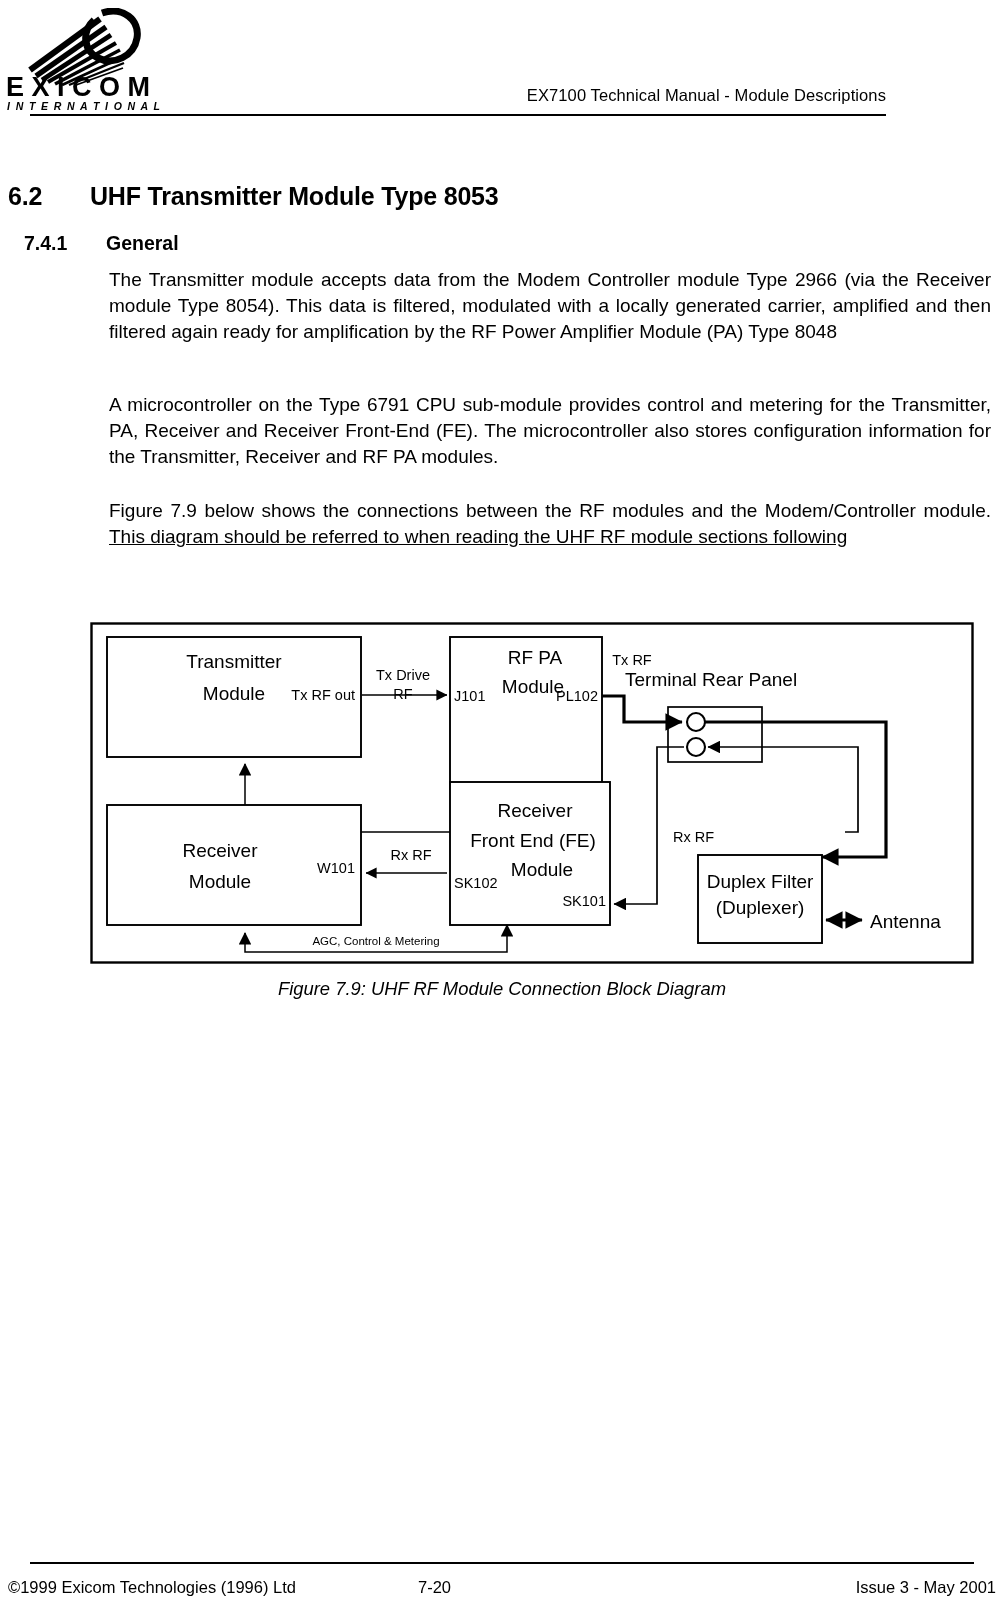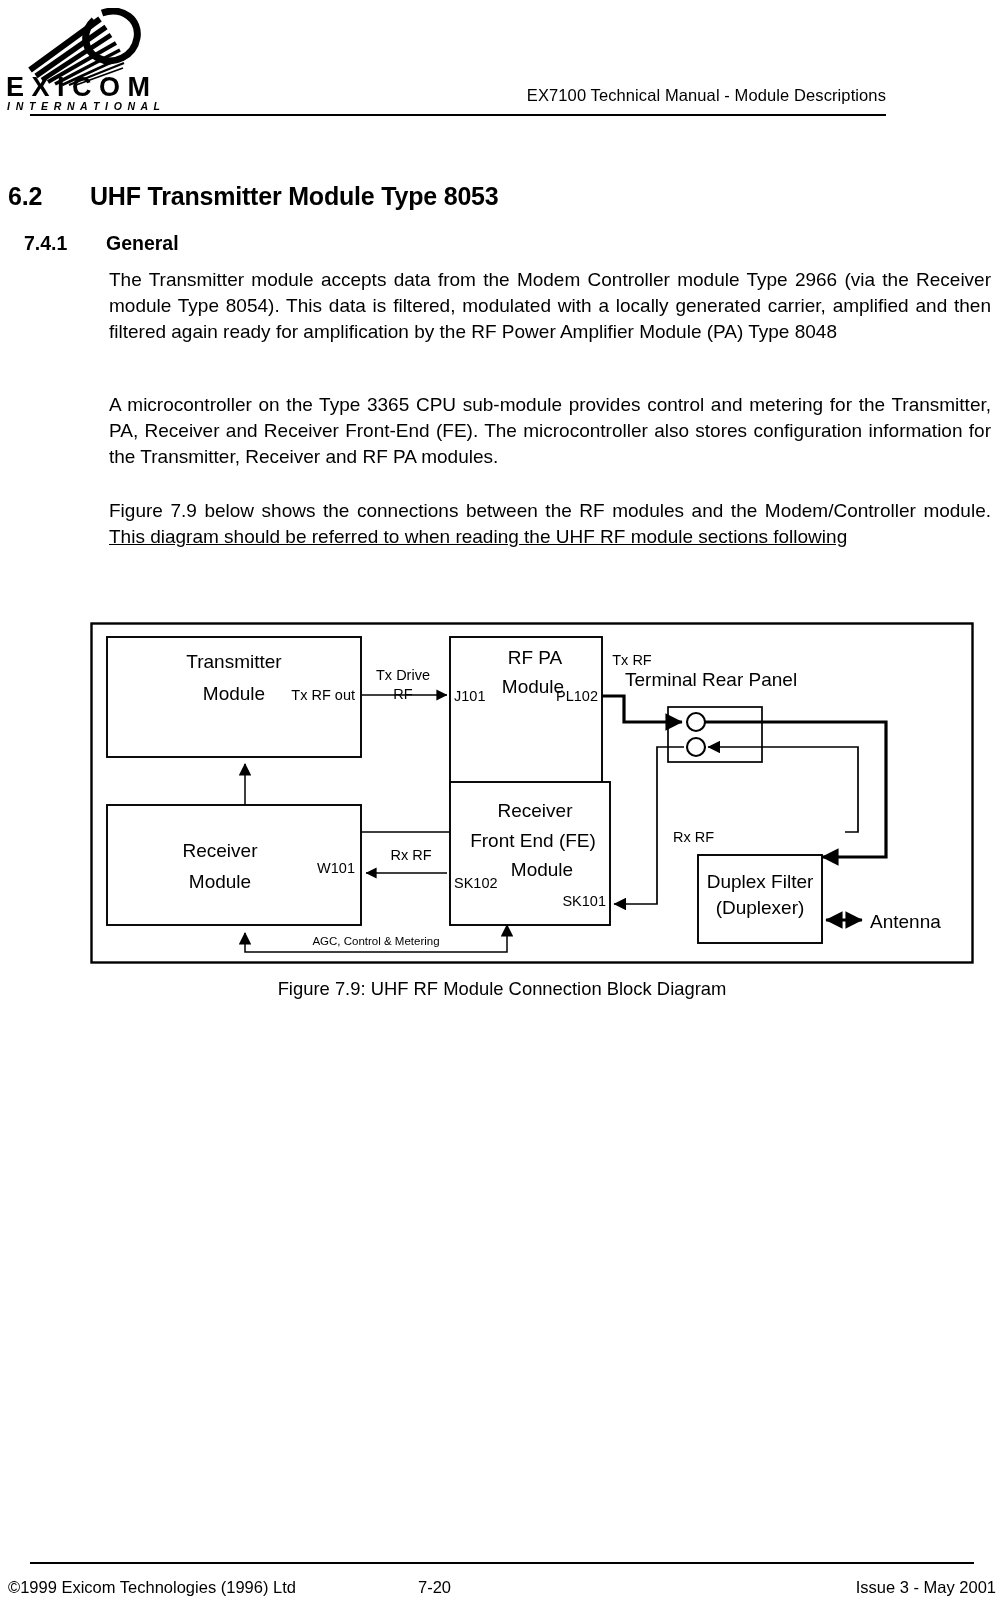--- a/index.html
+++ b/index.html
@@ -112,20 +112,21 @@
     height: 372px;
   }
   .figure-wrap svg { display: block; }
   .fig-caption {
     position: absolute;
     left: 0;
     top: 978px;
     width: 1004px;
     text-align: center;
     font-size: 18.4px;
+    font-style: italic;
   }
 
   
   .footer-rule {
     position: absolute;
     left: 30px;
     right: 30px;
     top: 1562px;
     height: 0;
     border-top: 2.2px solid #000;
@@ -190,21 +191,21 @@
     <span class="h2-text">UHF Transmitter Module Type 8053</span>
   </div>
 
   <div class="h3-row" style="top:232px;">
     <span class="h3-num">7.4.1</span>
     <span class="h3-text">General</span>
   </div>
 
   <div class="para" style="top:267px;">The Transmitter module accepts data from the Modem Controller module Type 2966 (via the Receiver module Type 8054). This data is filtered, modulated with a locally generated carrier, amplified and then filtered again ready for amplification by the RF Power Amplifier Module (PA) Type 8048</div>
 
-  <div class="para" style="top:392px;">A microcontroller on the Type 3365 CPU sub-module provides control and metering for the Transmitter, PA, Receiver and Receiver Front-End (FE). The microcontroller also stores configuration information for the Transmitter, Receiver and RF PA modules.</div>
+  <div class="para" style="top:392px;">A microcontroller on the Type 6791 CPU sub-module provides control and metering for the Transmitter, PA, Receiver and Receiver Front-End (FE). The microcontroller also stores configuration information for the Transmitter, Receiver and RF PA modules.</div>
 
   <div class="para" style="top:498px;"><span>Figure 7.9 below shows the connections between the RF modules and the Modem/Controller module. </span><span class="u">This diagram should be referred to when reading the UHF RF module sections following</span></div>
 
   <div class="figure-wrap">
     <svg width="884" height="372" viewBox="0 0 884 372">
       <defs>
         <marker id="ar-thin" viewBox="0 0 10 10" refX="9.6" refY="5" markerWidth="7.4" markerHeight="7.4" orient="auto-start-reverse">
           <path d="M0 0 L10 5 L0 10 z" fill="#000"></path>
         </marker>
         <marker id="ar-thick" viewBox="0 0 10 10" refX="9.6" refY="5" markerWidth="5.4" markerHeight="5.4" orient="auto-start-reverse">

